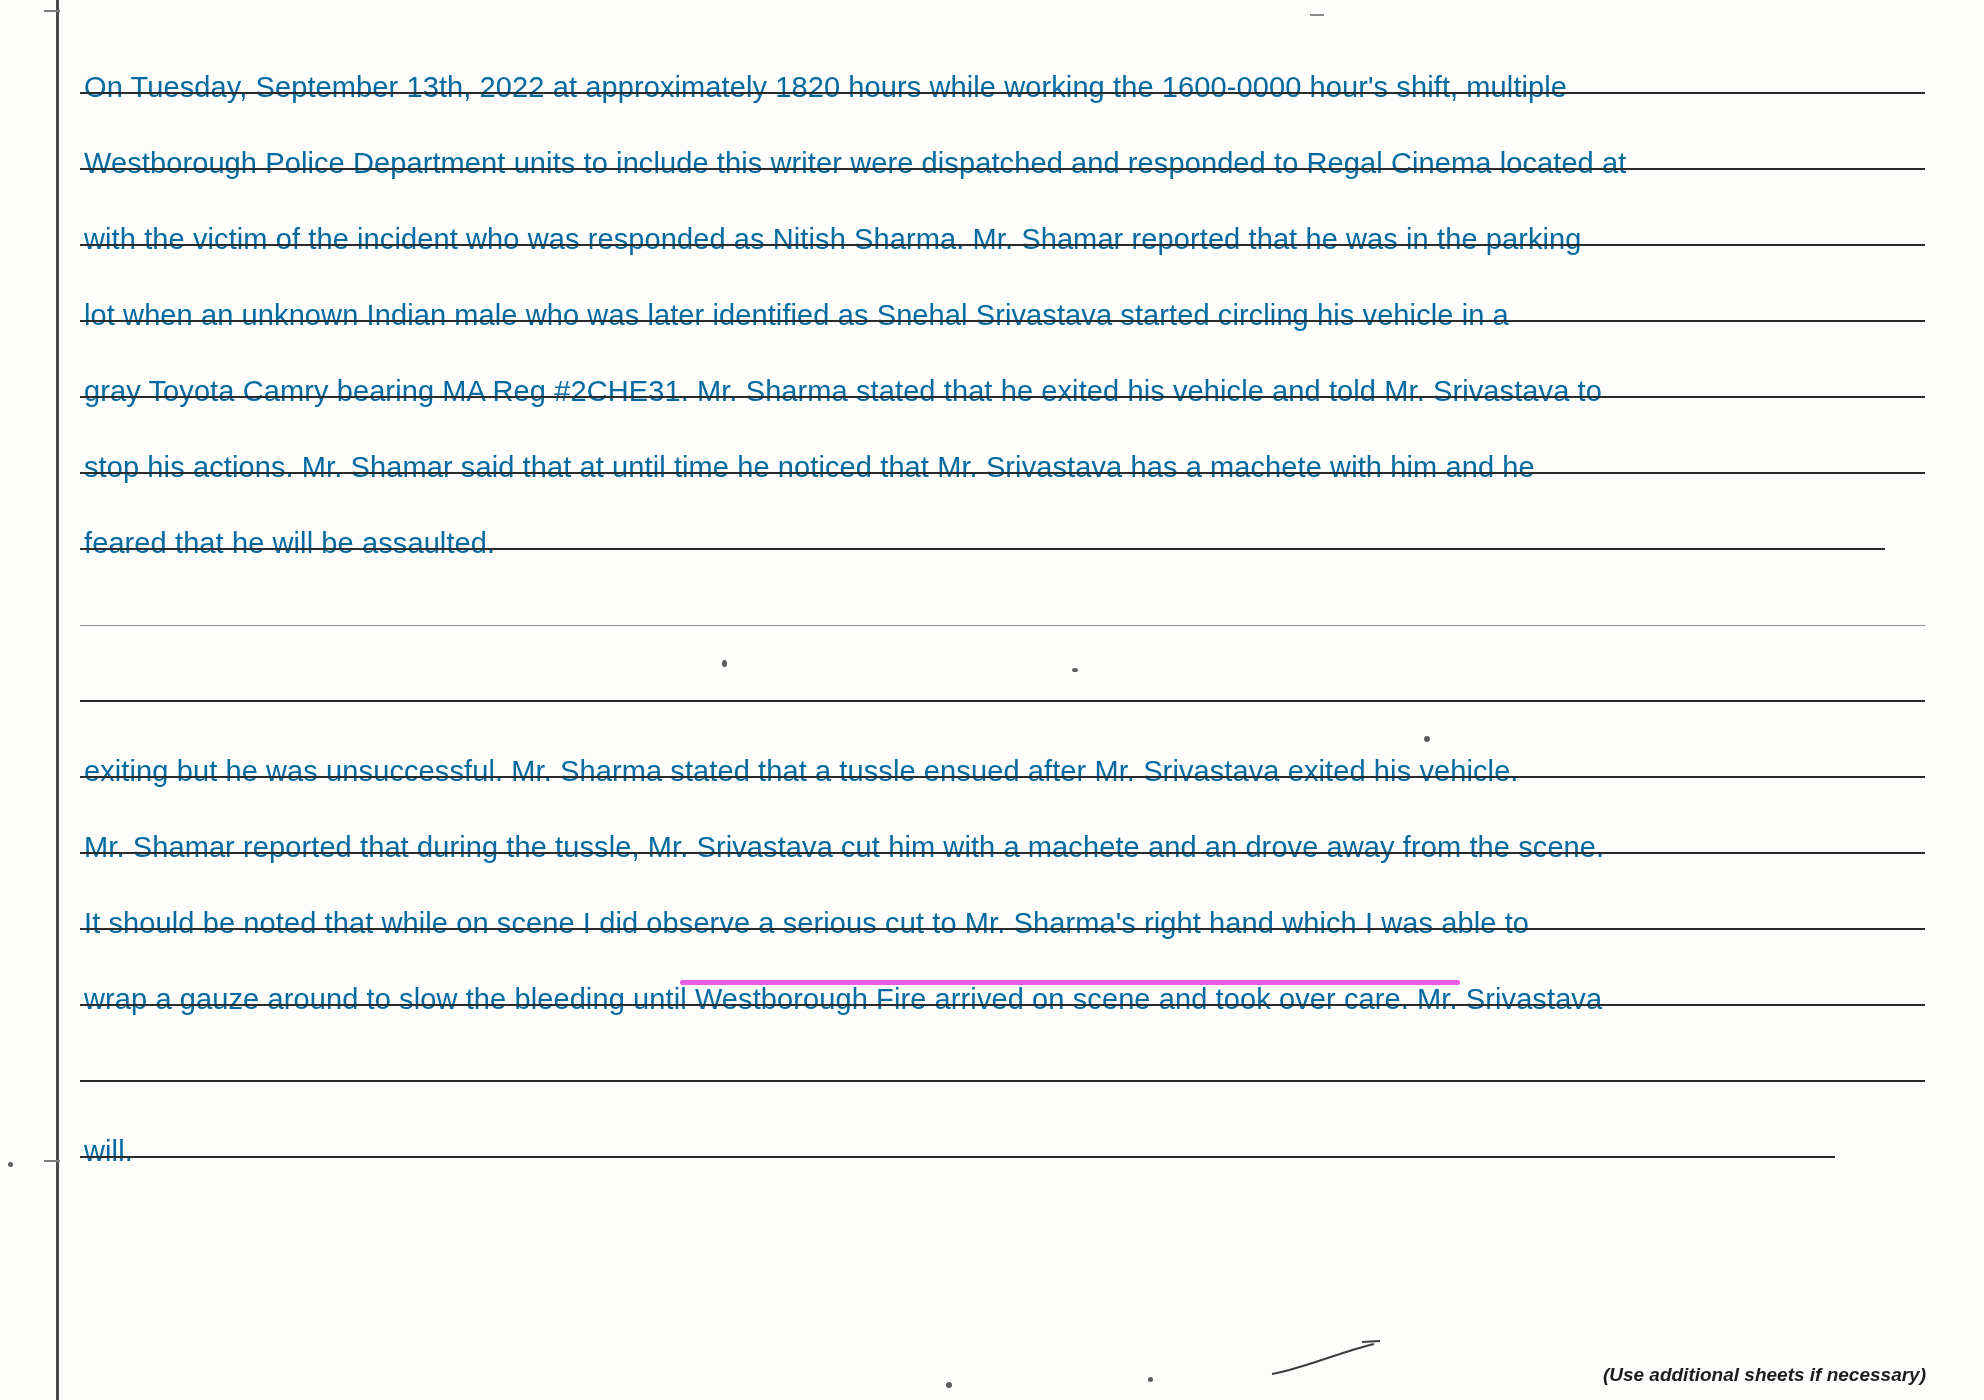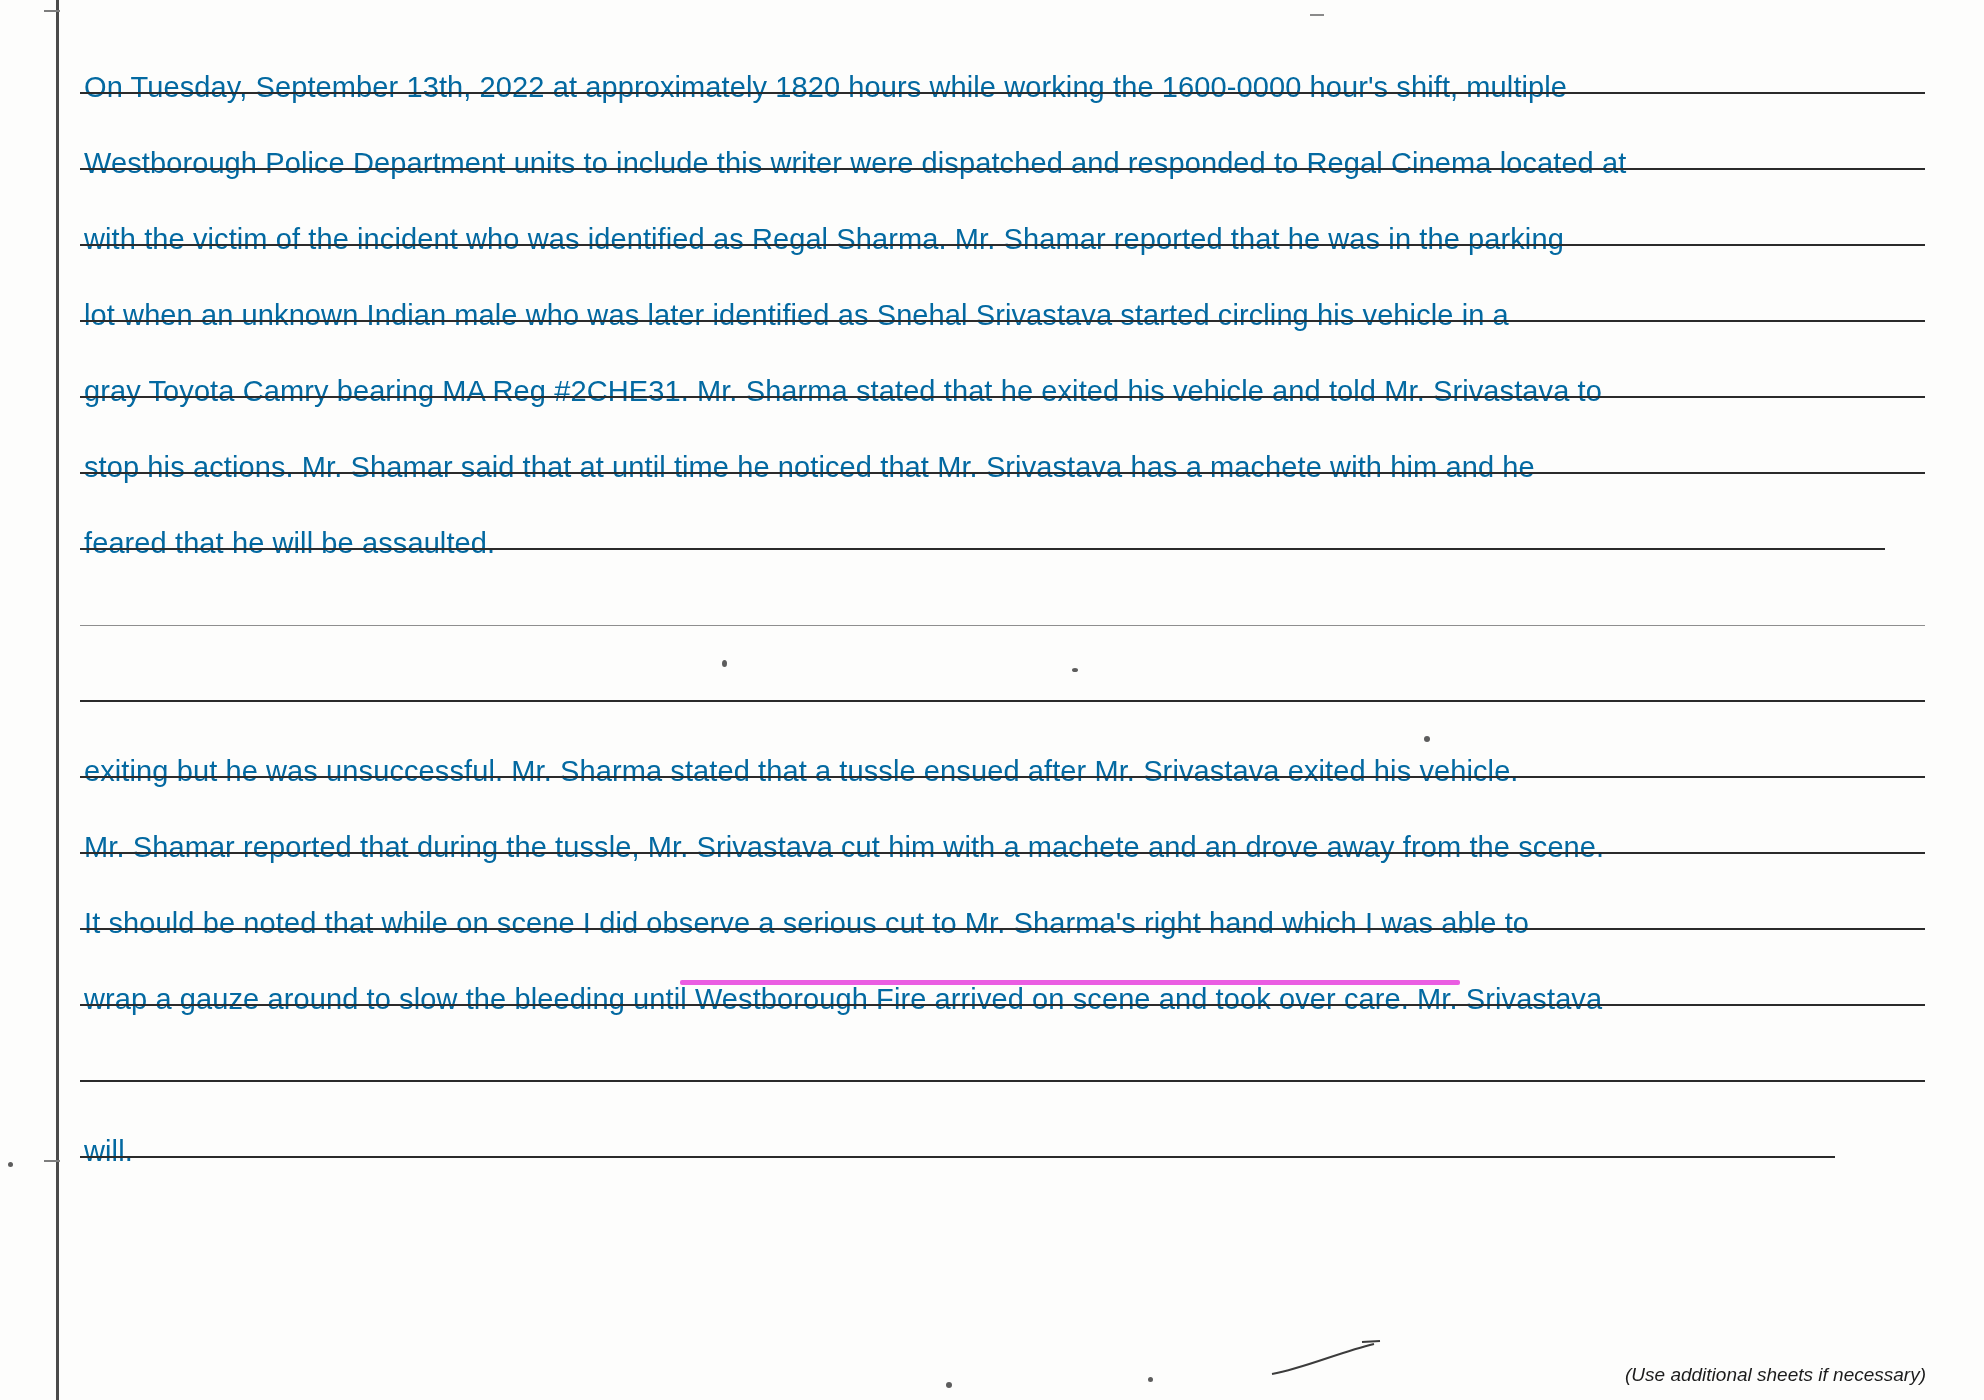--- a/index.html
+++ b/index.html
@@ -95,21 +95,21 @@
     background: #5d5d5d;
     border-radius: 50%;
   }
 
   .footnote {
     position: absolute;
     right: 58px;
     bottom: 14px;
     font-size: 19px;
     font-style: italic;
-    font-weight: normal;
+    font-weight: bold;
     color: #1c1c1c;
     font-family: "Liberation Sans", sans-serif;
     white-space: nowrap;
   }
 
   .swoosh {
     position: absolute;
     left: 1270px;
     bottom: 22px;
     width: 120px;
@@ -139,21 +139,21 @@
 
     <div class="line">
         <div class="txt">On Tuesday, September 13th, 2022 at approximately 1820 hours while working the 1600-0000 hour's shift, multiple</div>
         <div class="rule"></div>
       </div>
     <div class="line">
         <div class="txt">Westborough Police Department units to include this writer were dispatched and responded to Regal Cinema located at</div>
         <div class="rule"></div>
       </div>
     <div class="line">
-        <div class="txt">with the victim of the incident who was identified as Regal Sharma. Mr. Shamar reported that he was in the parking</div>
+        <div class="txt">with the victim of the incident who was responded as Nitish Sharma. Mr. Shamar reported that he was in the parking</div>
         <div class="rule"></div>
       </div>
     <div class="line">
         <div class="txt">lot when an unknown Indian male who was later identified as Snehal Srivastava started circling his vehicle in a</div>
         <div class="rule"></div>
       </div>
     <div class="line">
         <div class="txt">gray Toyota Camry bearing MA Reg #2CHE31. Mr. Sharma stated that he exited his vehicle and told Mr. Srivastava to</div>
         <div class="rule"></div>
       </div>

